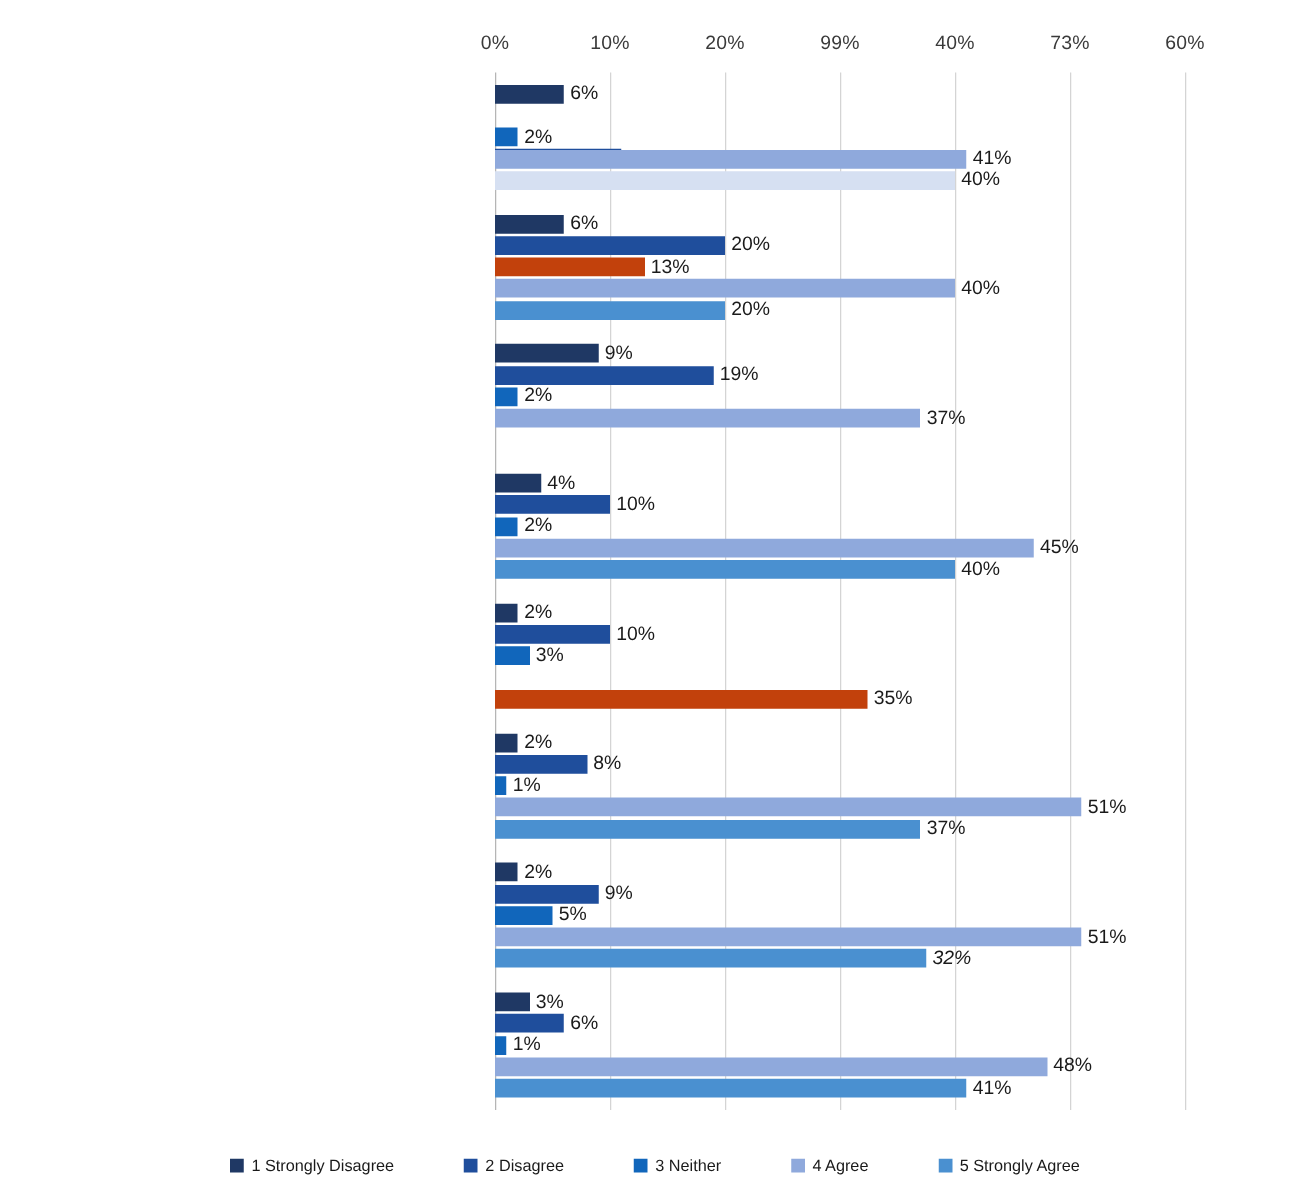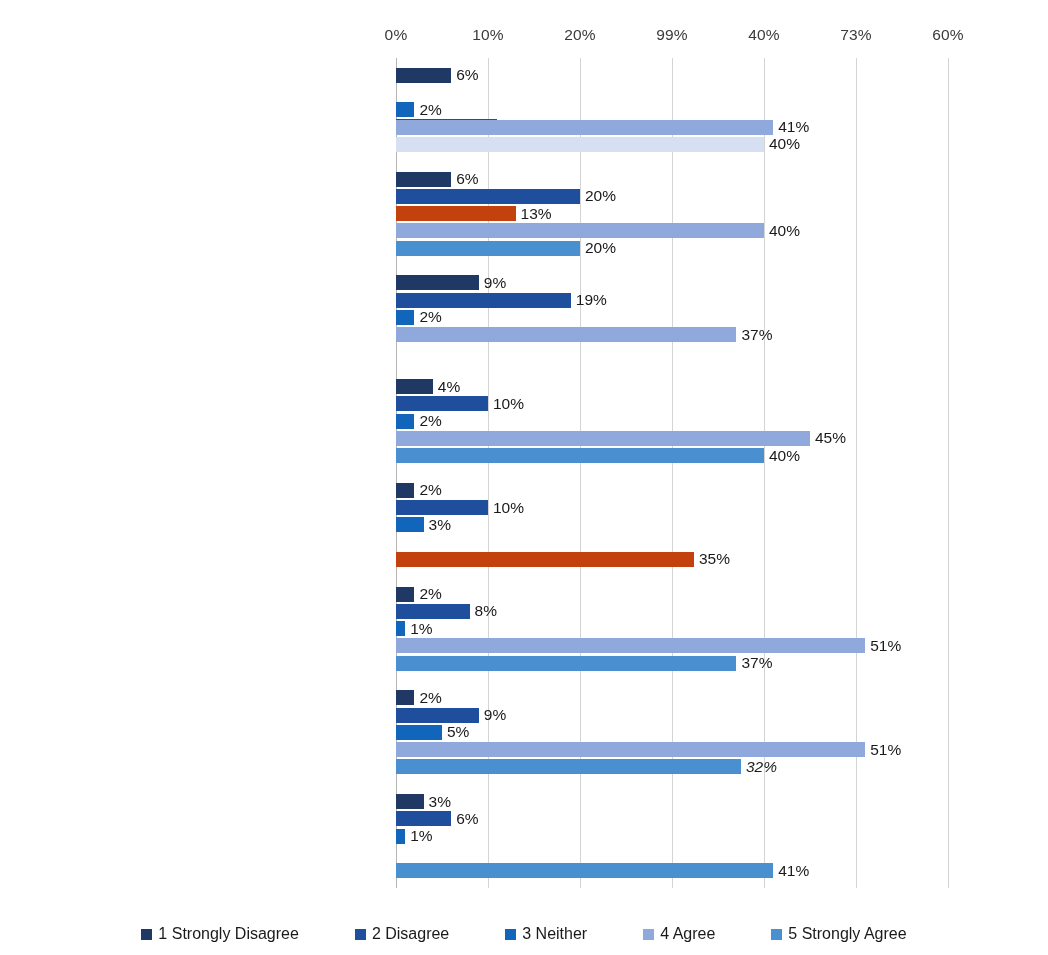--- a/index.html
+++ b/index.html
@@ -60,21 +60,21 @@
 
   
   #legend{
     position:absolute;
     left:0; top:925px;
     width:1048px;
     display:flex;
     justify-content:center;
     align-items:center;
     gap:56px;
-    font-size:16px;
+    font-size:13px;
     color:#1a1a1a;
   }
   .legend-item{display:flex;align-items:center;gap:6px;white-space:nowrap;}
   .swatch{width:11px;height:11px;display:inline-block;}
 </style>
 </head>
 <body>
 
 <div id="chart">
 
@@ -144,21 +144,21 @@
       <div class="group" style="top: 321.225px; height: 83.8px;">
         <div class="bar" style="top: 0px; width: 36.8px; background: rgb(31, 56, 100);">
           <span class="vlabel">4%</span>
         </div>
         <div class="bar" style="top: 17.2px; width: 92px; background: rgb(31, 78, 156);">
           <span class="vlabel">10%</span>
         </div>
         <div class="bar" style="top: 34.4px; width: 18.4px; background: rgb(17, 102, 187);">
           <span class="vlabel">2%</span>
         </div>
-        <div class="bar" style="top: 51.6px; width: 414px; background: rgb(143, 169, 220);">
+        <div class="bar" style="top: 51.6px; width: 414px; background: rgb(143, 169, 220); padding-left: 17px;">
           <span class="vlabel">45%</span>
         </div>
         <div class="bar" style="top: 68.8px; width: 368px; background: rgb(74, 144, 208);">
           <span class="vlabel">40%</span>
         </div>
       </div>
       <div class="group" style="top: 424.975px; height: 83.8px;">
         <div class="bar" style="top: 0px; width: 18.4px; background: rgb(31, 56, 100);">
           <span class="vlabel">2%</span>
         </div>
@@ -209,20 +209,23 @@
       <div class="group" style="top: 736.225px; height: 83.8px;">
         <div class="bar" style="top: 0px; width: 27.6px; background: rgb(31, 56, 100);">
           <span class="vlabel">3%</span>
         </div>
         <div class="bar" style="top: 17.2px; width: 55.2px; background: rgb(31, 78, 156);">
           <span class="vlabel">6%</span>
         </div>
         <div class="bar" style="top: 34.4px; width: 9.2px; background: rgb(17, 102, 187);">
           <span class="vlabel">1%</span>
         </div>
+        <div class="bar" style="top: 51.6px; width: 441.6px; background: rgb(143, 169, 220);">
+          <span class="vlabel">48%</span>
+        </div>
         <div class="bar" style="top: 68.8px; width: 377.2px; background: rgb(74, 144, 208);">
           <span class="vlabel">41%</span>
         </div>
       </div>
     </div>
 
   <div id="legend">
       <div class="legend-item">
         <span class="swatch" style="background: rgb(31, 56, 100);"></span>
         <span>1 Strongly Disagree</span>

